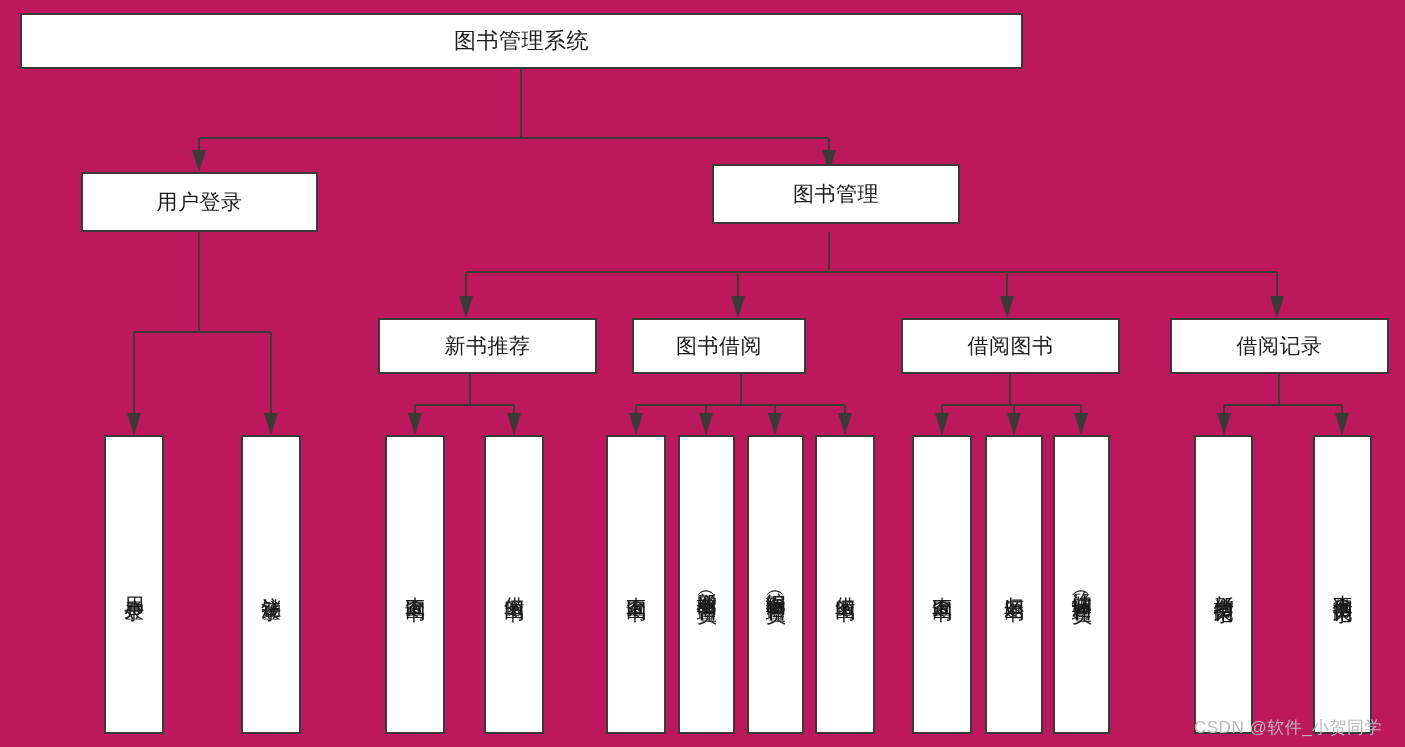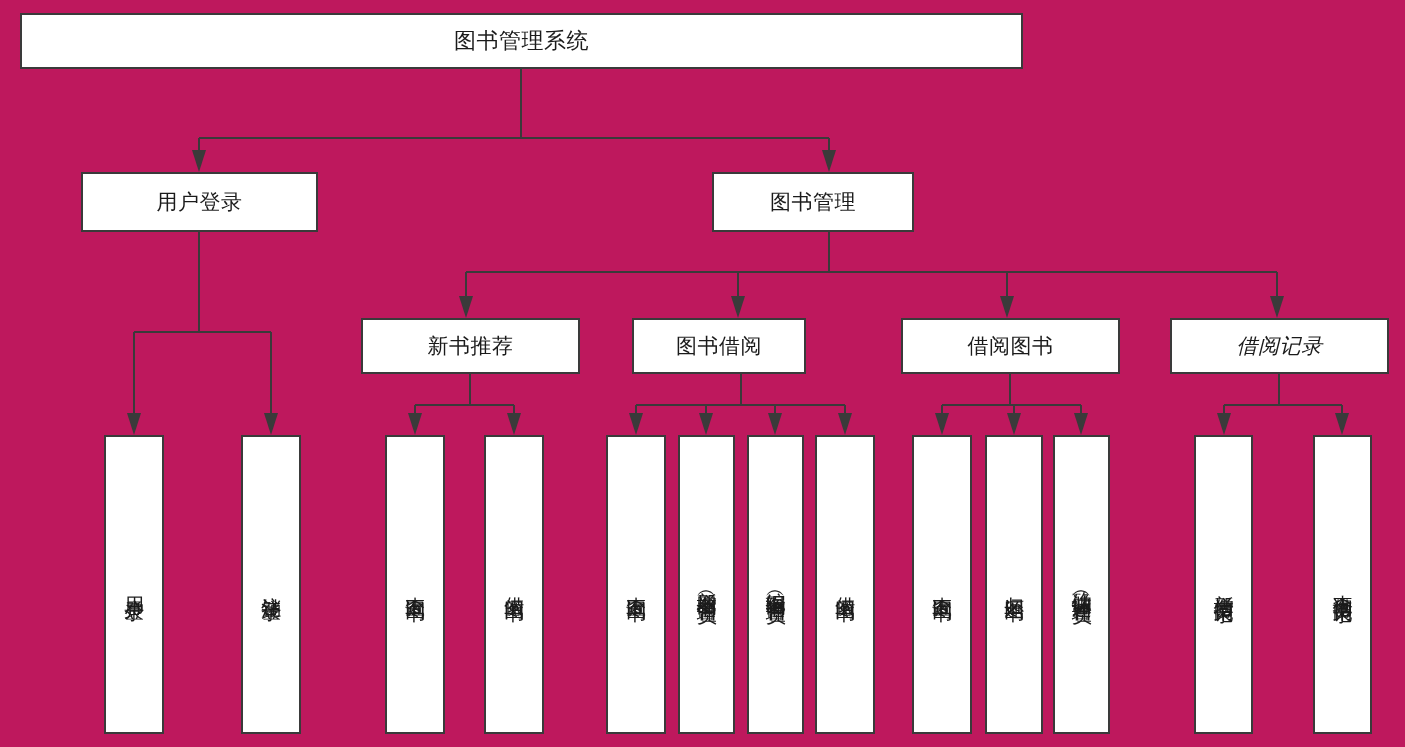--- a/index.html
+++ b/index.html
@@ -106,33 +106,33 @@
       <polygon points="1335,413 1349,413 1342,435" fill="#3a3a3a"></polygon>
     </svg>
 
   <div id="boxes-layer">
       <div class="node-box root" style="left: 20px; top: 13px; width: 1003px; height: 56px; border-color: rgb(58, 58, 58); background: rgb(255, 255, 255); border-width: 2px;">
         <span class="node-label" style="color: rgb(27, 27, 27);">图书管理系统</span>
       </div>
       <div class="node-box level1" style="left: 81px; top: 172px; width: 237px; height: 60px; border-color: rgb(58, 58, 58); background: rgb(255, 255, 255); border-width: 2px;">
         <span class="node-label" style="color: rgb(27, 27, 27);">用户登录</span>
       </div>
-      <div class="node-box level1" style="left: 712px; top: 172px; width: 202px; height: 60px; border-color: rgb(58, 58, 58); background: rgb(255, 255, 255); border-width: 2px;">
+      <div class="node-box level1" style="left: 712px; top: 164px; width: 248px; height: 60px; border-color: rgb(58, 58, 58); background: rgb(255, 255, 255); border-width: 2px;">
         <span class="node-label" style="color: rgb(27, 27, 27);">图书管理</span>
       </div>
-      <div class="node-box level2" style="left: 361px; top: 318px; width: 219px; height: 56px; border-color: rgb(58, 58, 58); background: rgb(255, 255, 255); border-width: 2px;">
+      <div class="node-box level2" style="left: 378px; top: 318px; width: 219px; height: 56px; border-color: rgb(58, 58, 58); background: rgb(255, 255, 255); border-width: 2px;">
         <span class="node-label" style="color: rgb(27, 27, 27);">新书推荐</span>
       </div>
       <div class="node-box level2" style="left: 632px; top: 318px; width: 174px; height: 56px; border-color: rgb(58, 58, 58); background: rgb(255, 255, 255); border-width: 2px;">
         <span class="node-label" style="color: rgb(27, 27, 27);">图书借阅</span>
       </div>
       <div class="node-box level2" style="left: 901px; top: 318px; width: 219px; height: 56px; border-color: rgb(58, 58, 58); background: rgb(255, 255, 255); border-width: 2px;">
         <span class="node-label" style="color: rgb(27, 27, 27);">借阅图书</span>
       </div>
-      <div class="node-box level2" style="left: 1170px; top: 318px; width: 219px; height: 56px; border-color: rgb(58, 58, 58); background: rgb(255, 255, 255); border-width: 2px; font-style: italic;">
+      <div class="node-box level2" style="left: 1170px; top: 318px; width: 219px; height: 56px; border-color: rgb(58, 58, 58); background: rgb(255, 255, 255); border-width: 2px;">
         <span class="node-label" style="color: rgb(27, 27, 27);">借阅记录</span>
       </div>
       <div class="node-box leaf vertical" style="left: 104px; top: 435px; width: 60px; height: 299px; border-color: rgb(58, 58, 58); background: rgb(255, 255, 255); border-width: 2px;">
         <span class="node-label" style="color: rgb(27, 27, 27);">用户登录</span>
       </div>
       <div class="node-box leaf vertical" style="left: 241px; top: 435px; width: 60px; height: 299px; border-color: rgb(58, 58, 58); background: rgb(255, 255, 255); border-width: 2px;">
         <span class="node-label" style="color: rgb(27, 27, 27);">注销登录</span>
       </div>
       <div class="node-box leaf vertical" style="left: 385px; top: 435px; width: 60px; height: 299px; border-color: rgb(58, 58, 58); background: rgb(255, 255, 255); border-width: 2px;">
         <span class="node-label" style="color: rgb(27, 27, 27);">查询图书</span>
@@ -162,13 +162,14 @@
         <span class="node-label" style="color: rgb(27, 27, 27);">确认归还（管理员）</span>
       </div>
       <div class="node-box leaf vertical" style="left: 1194px; top: 435px; width: 59px; height: 299px; border-color: rgb(58, 58, 58); background: rgb(255, 255, 255); border-width: 2px;">
         <span class="node-label" style="color: rgb(27, 27, 27);">新增借阅记录</span>
       </div>
       <div class="node-box leaf vertical" style="left: 1313px; top: 435px; width: 59px; height: 299px; border-color: rgb(58, 58, 58); background: rgb(255, 255, 255); border-width: 2px;">
         <span class="node-label" style="color: rgb(27, 27, 27);">查询借阅记录</span>
       </div>
     </div>
 
+  <div class="watermark" style="left: 1194px; top: 716px; color: rgb(185, 185, 185);">CSDN @软件_小贺同学</div>
 </div>
 
 </body></html>

